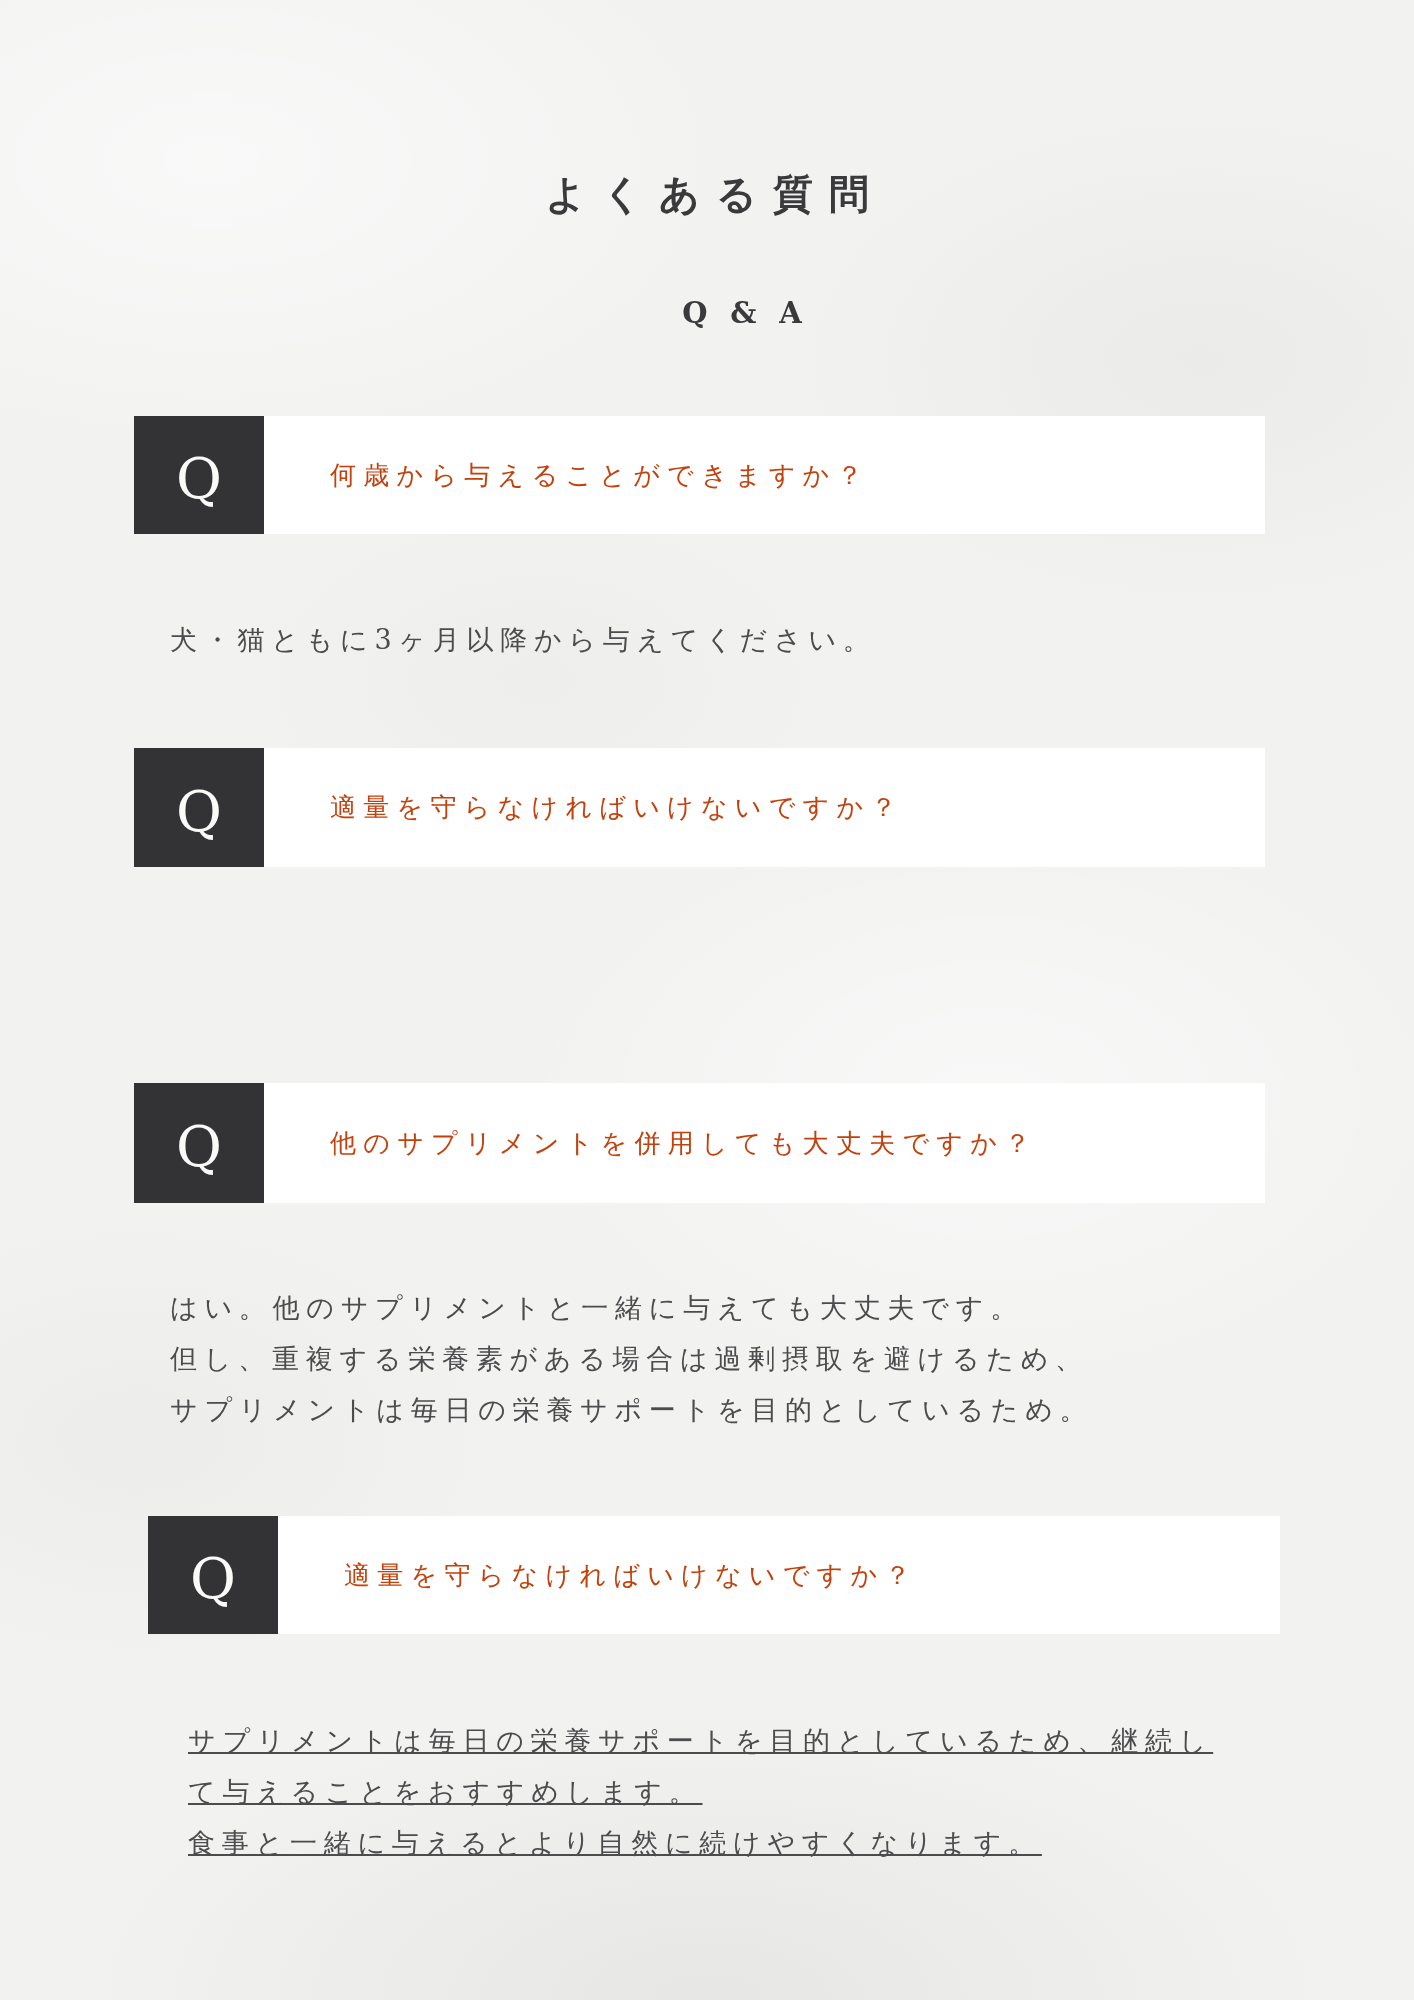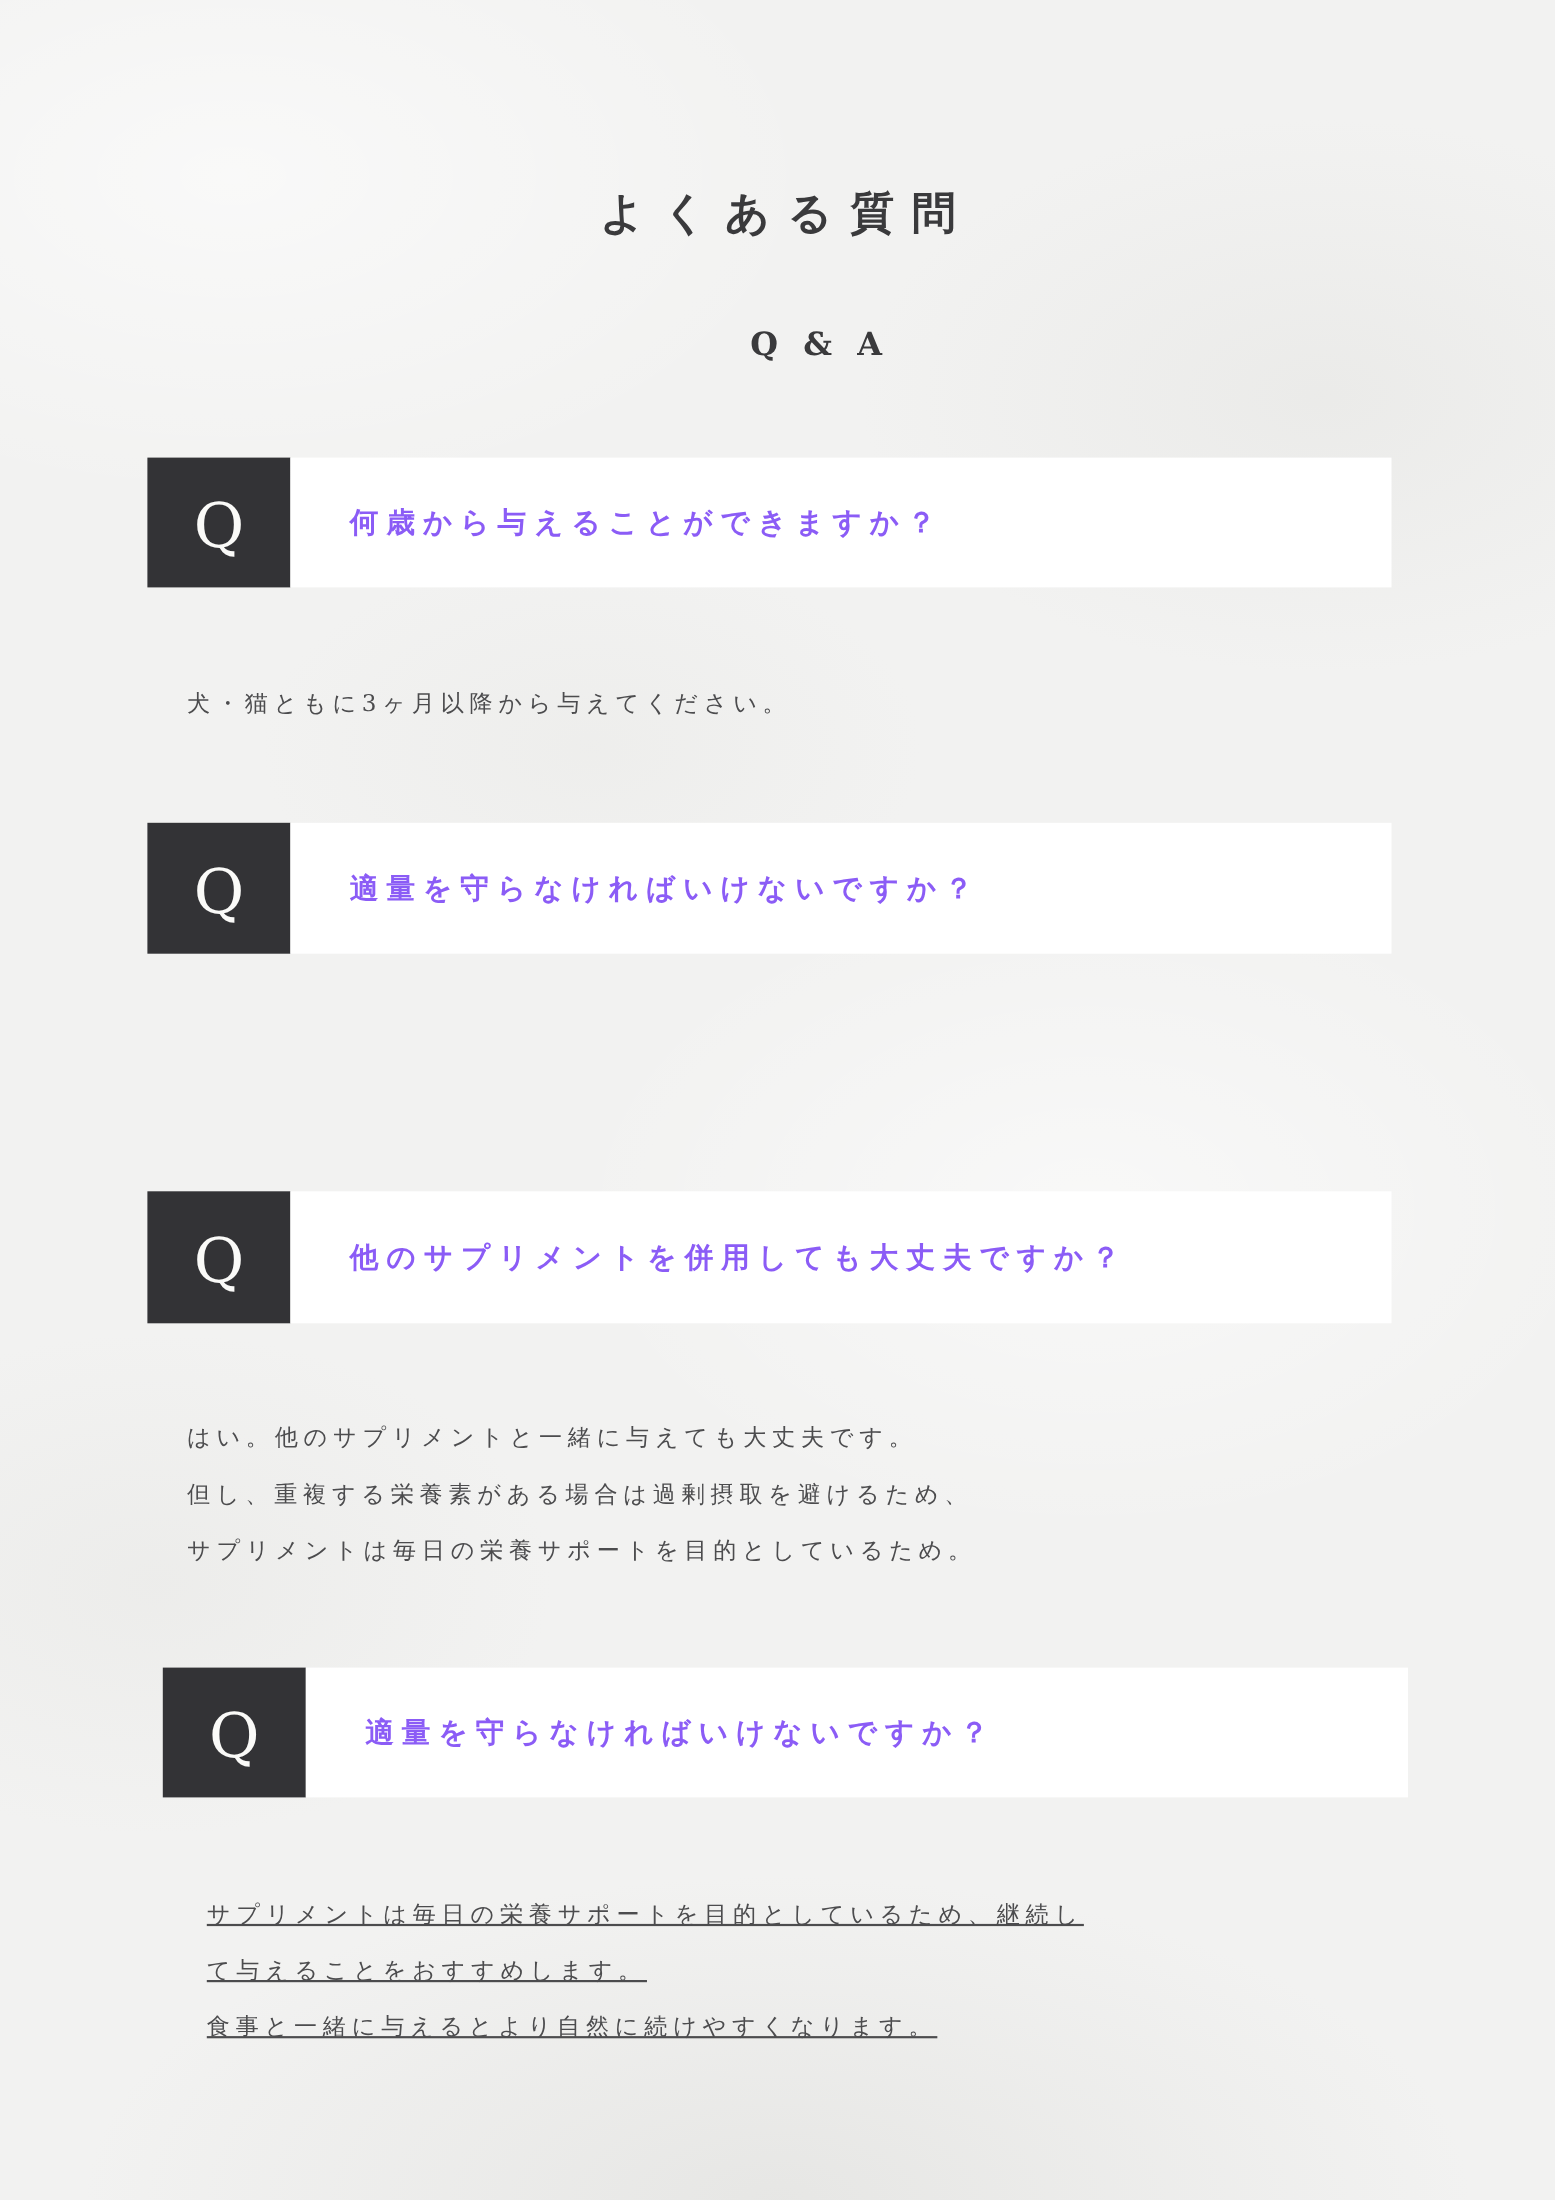--- a/index.html
+++ b/index.html
@@ -45,28 +45,28 @@
     color:#fafaf8;font-size:56px;line-height:1;
     font-family:"DejaVu Serif","Liberation Serif",serif;
     transform:translateY(4px);
   }
   .q-bar{
     flex:1;background:#ffffff;
     display:flex;align-items:center;
     padding-left:54px;box-sizing:border-box;
   }
   .q-text{
-    margin:0;
-    font-size:26px;font-weight:700;color:#8b5cf6;
+    margin:12px;
+    font-size:26px;font-weight:400;color:#c2410c;
     letter-spacing:0.28em;
     white-space:nowrap;
   }
   .answer{
     position:absolute;margin:0;
-    font-size:21px;font-weight:400;color:#4c4c4e;
+    font-size:27px;font-weight:400;color:#4c4c4e;
     letter-spacing:0.25em;line-height:51px;
     white-space:pre-line;
   }
   .a1{left:170px;top:614px;}
   .a2{left:170px;top:941px;}
   .a3{left:170px;top:1282px;}
   .a4{left:188px;top:1715px;text-decoration:underline;}
 </style>
 </head>
 <body>

